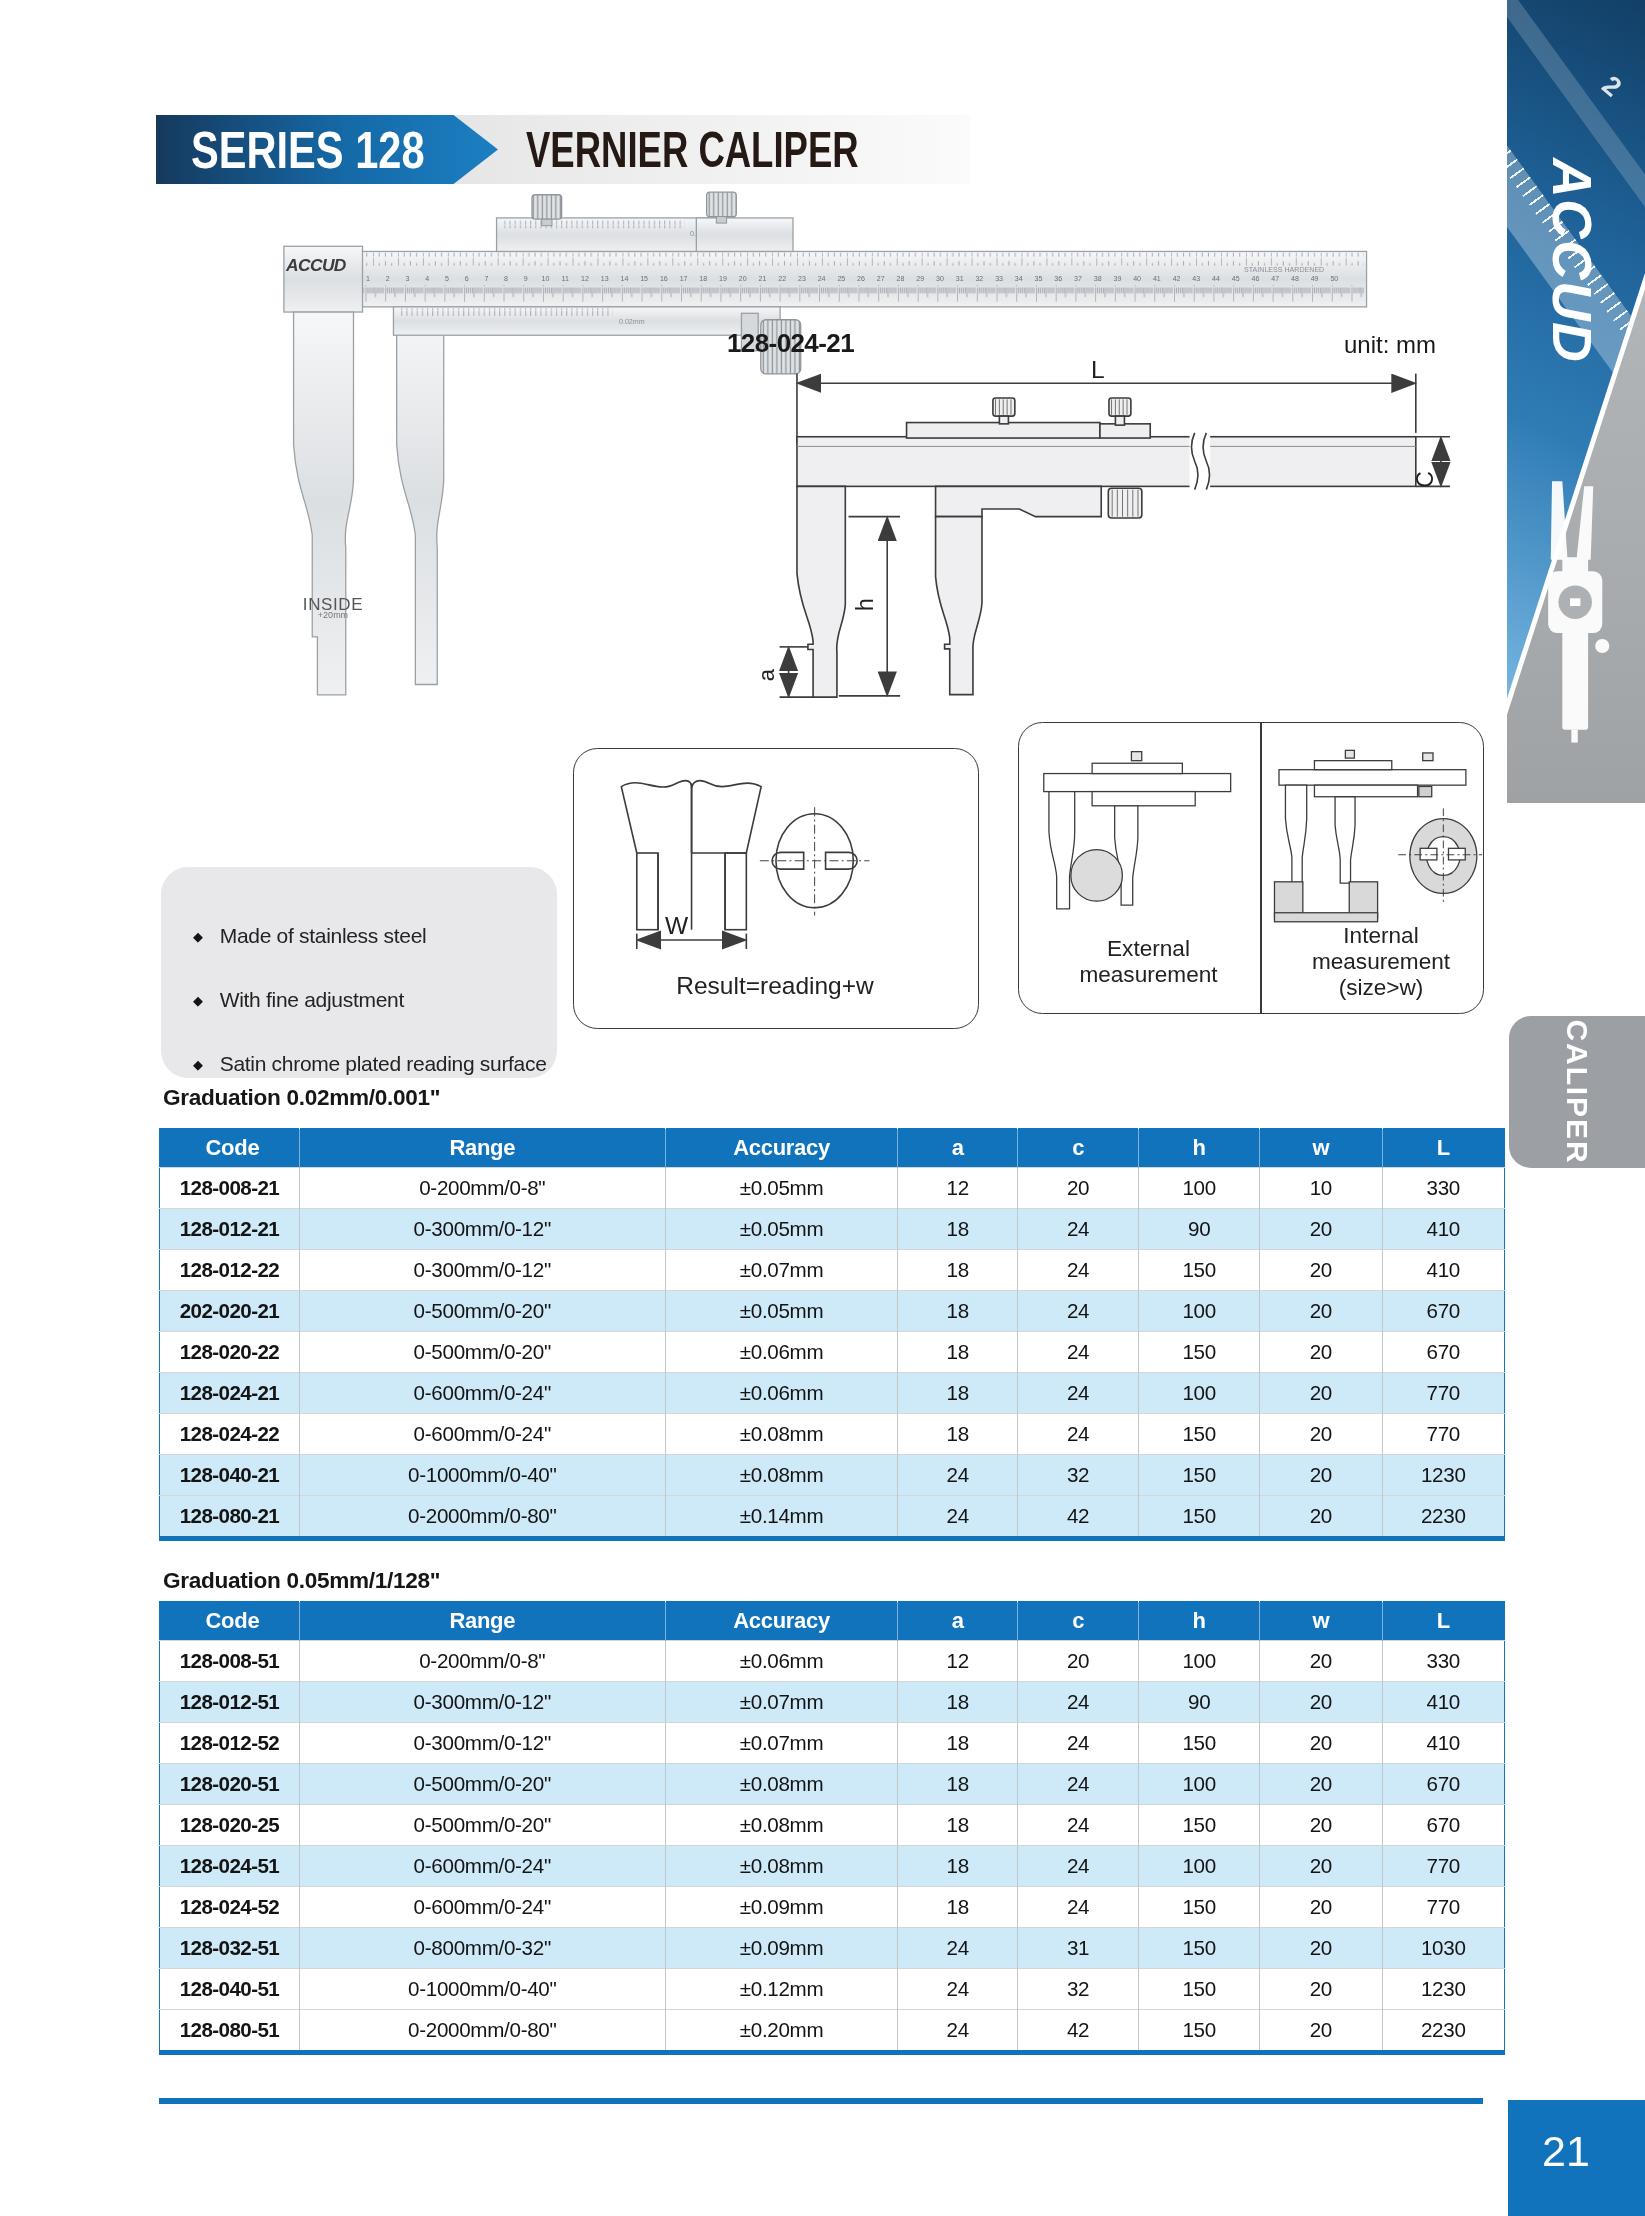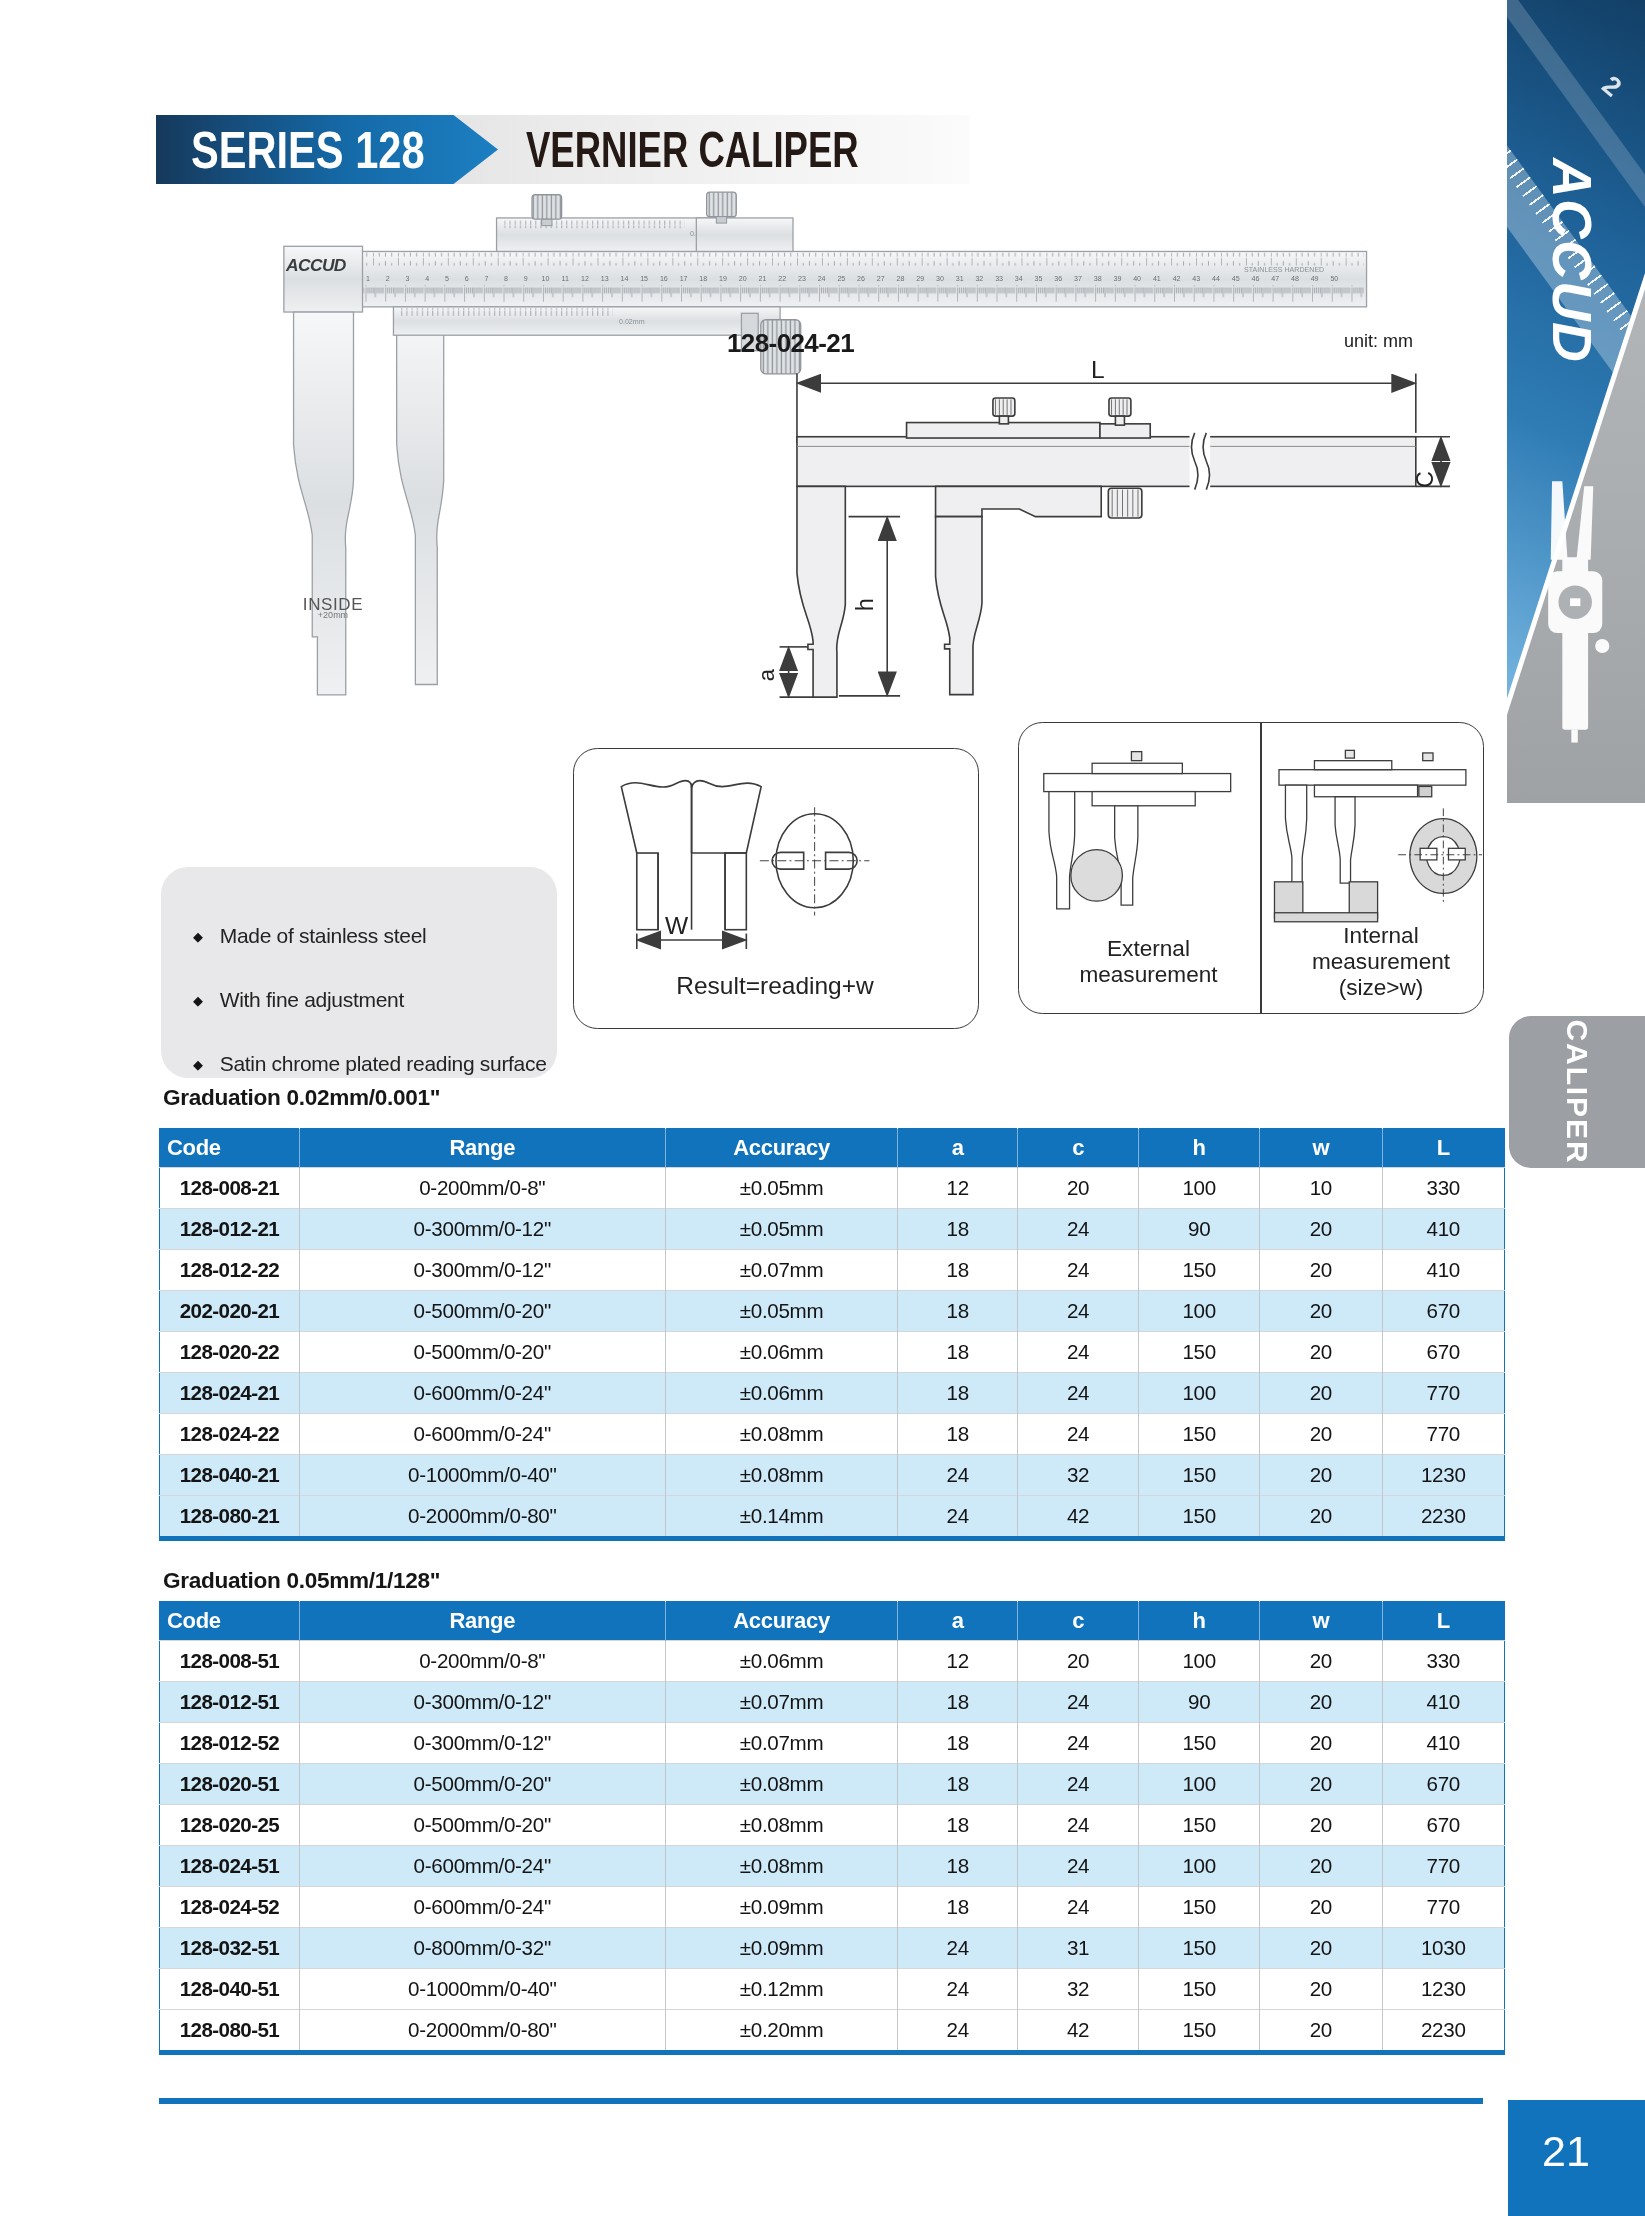--- a/index.html
+++ b/index.html
@@ -40,21 +40,21 @@
   .banner-blue{position:absolute;left:156px;top:115px;width:342px;height:69px;
      background:linear-gradient(90deg,#16395c 0%,#1569a7 55%,#1c7fc2 100%);
      clip-path:polygon(0 0,87% 0,100% 50%,87% 100%,0 100%);}
   .series-label{position:absolute;left:191px;top:115px;height:69px;line-height:70px;color:#fff;
      font-size:52px;font-weight:bold;letter-spacing:0px;transform:scaleX(.80);transform-origin:left center;white-space:nowrap;}
   .vernier-title{position:absolute;left:526px;top:115px;height:69px;line-height:71px;color:#241914;
      font-size:50px;font-weight:bold;transform:scaleX(.73);transform-origin:left center;white-space:nowrap;}
 
   
   .product-code{position:absolute;left:727px;top:328px;font-size:26px;font-weight:bold;letter-spacing:-0.6px;}
-  .unit-label{position:absolute;left:1344px;top:331px;font-size:18px;}
+  .unit-label{position:absolute;left:1344px;top:331px;font-size:24px;}
   .dim-label{position:absolute;font-size:24.5px;color:#222;}
   .vrot{transform:rotate(-90deg);transform-origin:center;}
   .dim-L{left:1091px;top:356px;}
   .dim-C{left:1417px;top:466px;font-size:23px;}
   .dim-h{left:859px;top:591px;font-size:23px;}
   .dim-a{left:761px;top:662px;font-size:22px;}
   .dim-W{left:665px;top:912px;font-size:24.5px;}
   .inside-note{position:absolute;left:291px;top:595px;width:84px;text-align:center;font-size:17px;color:#555;letter-spacing:0.6px;}
   .inside-off{position:absolute;left:291px;top:610px;width:84px;text-align:center;font-size:9px;color:#777;}
   .photo-logo{position:absolute;left:286px;top:255px;font-size:17.4px;font-weight:bold;font-style:italic;color:#3a3d40;letter-spacing:-0.6px;}
@@ -78,21 +78,21 @@
   
   .grad-heading{position:absolute;left:163px;font-size:22.6px;font-weight:bold;color:#161616;letter-spacing:-0.3px;}
   .gh1{top:1085px;} .gh2{top:1568px;}
 
   
   table.spec{position:absolute;left:159px;width:1346px;border-collapse:collapse;table-layout:fixed;
      background:#fff;border:1.9px solid #1273BD;border-bottom:5.8px solid #1273BD;}
   table.t1{top:1128px;} table.t2{top:1601px;}
   table.spec th{background:#1273BD;color:#fff;font-size:22px;font-weight:bold;height:36px;text-align:center;
      border-right:1.3px solid rgba(255,255,255,.45);letter-spacing:-0.3px;}
-  table.spec th.first{text-align:left;padding-left:7px;margin-left:48px;}
+  table.spec th.first{text-align:center;padding-left:7px;margin-left:48px;}
   table.spec th:last-child{border-right:none;}
   table.spec td{height:38px;font-size:20.6px;text-align:center;color:#141414;
      border-right:1.3px solid #c3c7ca;border-top:1.3px solid #d4d7da;letter-spacing:-0.3px;}
   table.spec td:last-child{border-right:none;}
   table.spec tr.alt{background:#CEE9F8;}
   table.spec td.code{font-weight:bold;letter-spacing:-0.6px;}
 
   
   .bottom-rule{position:absolute;left:159px;top:2098px;width:1324px;height:5.8px;background:#1273BD;}
   .page-box{position:absolute;left:1508px;top:2100px;width:137px;height:116px;background:#1273BD;}

